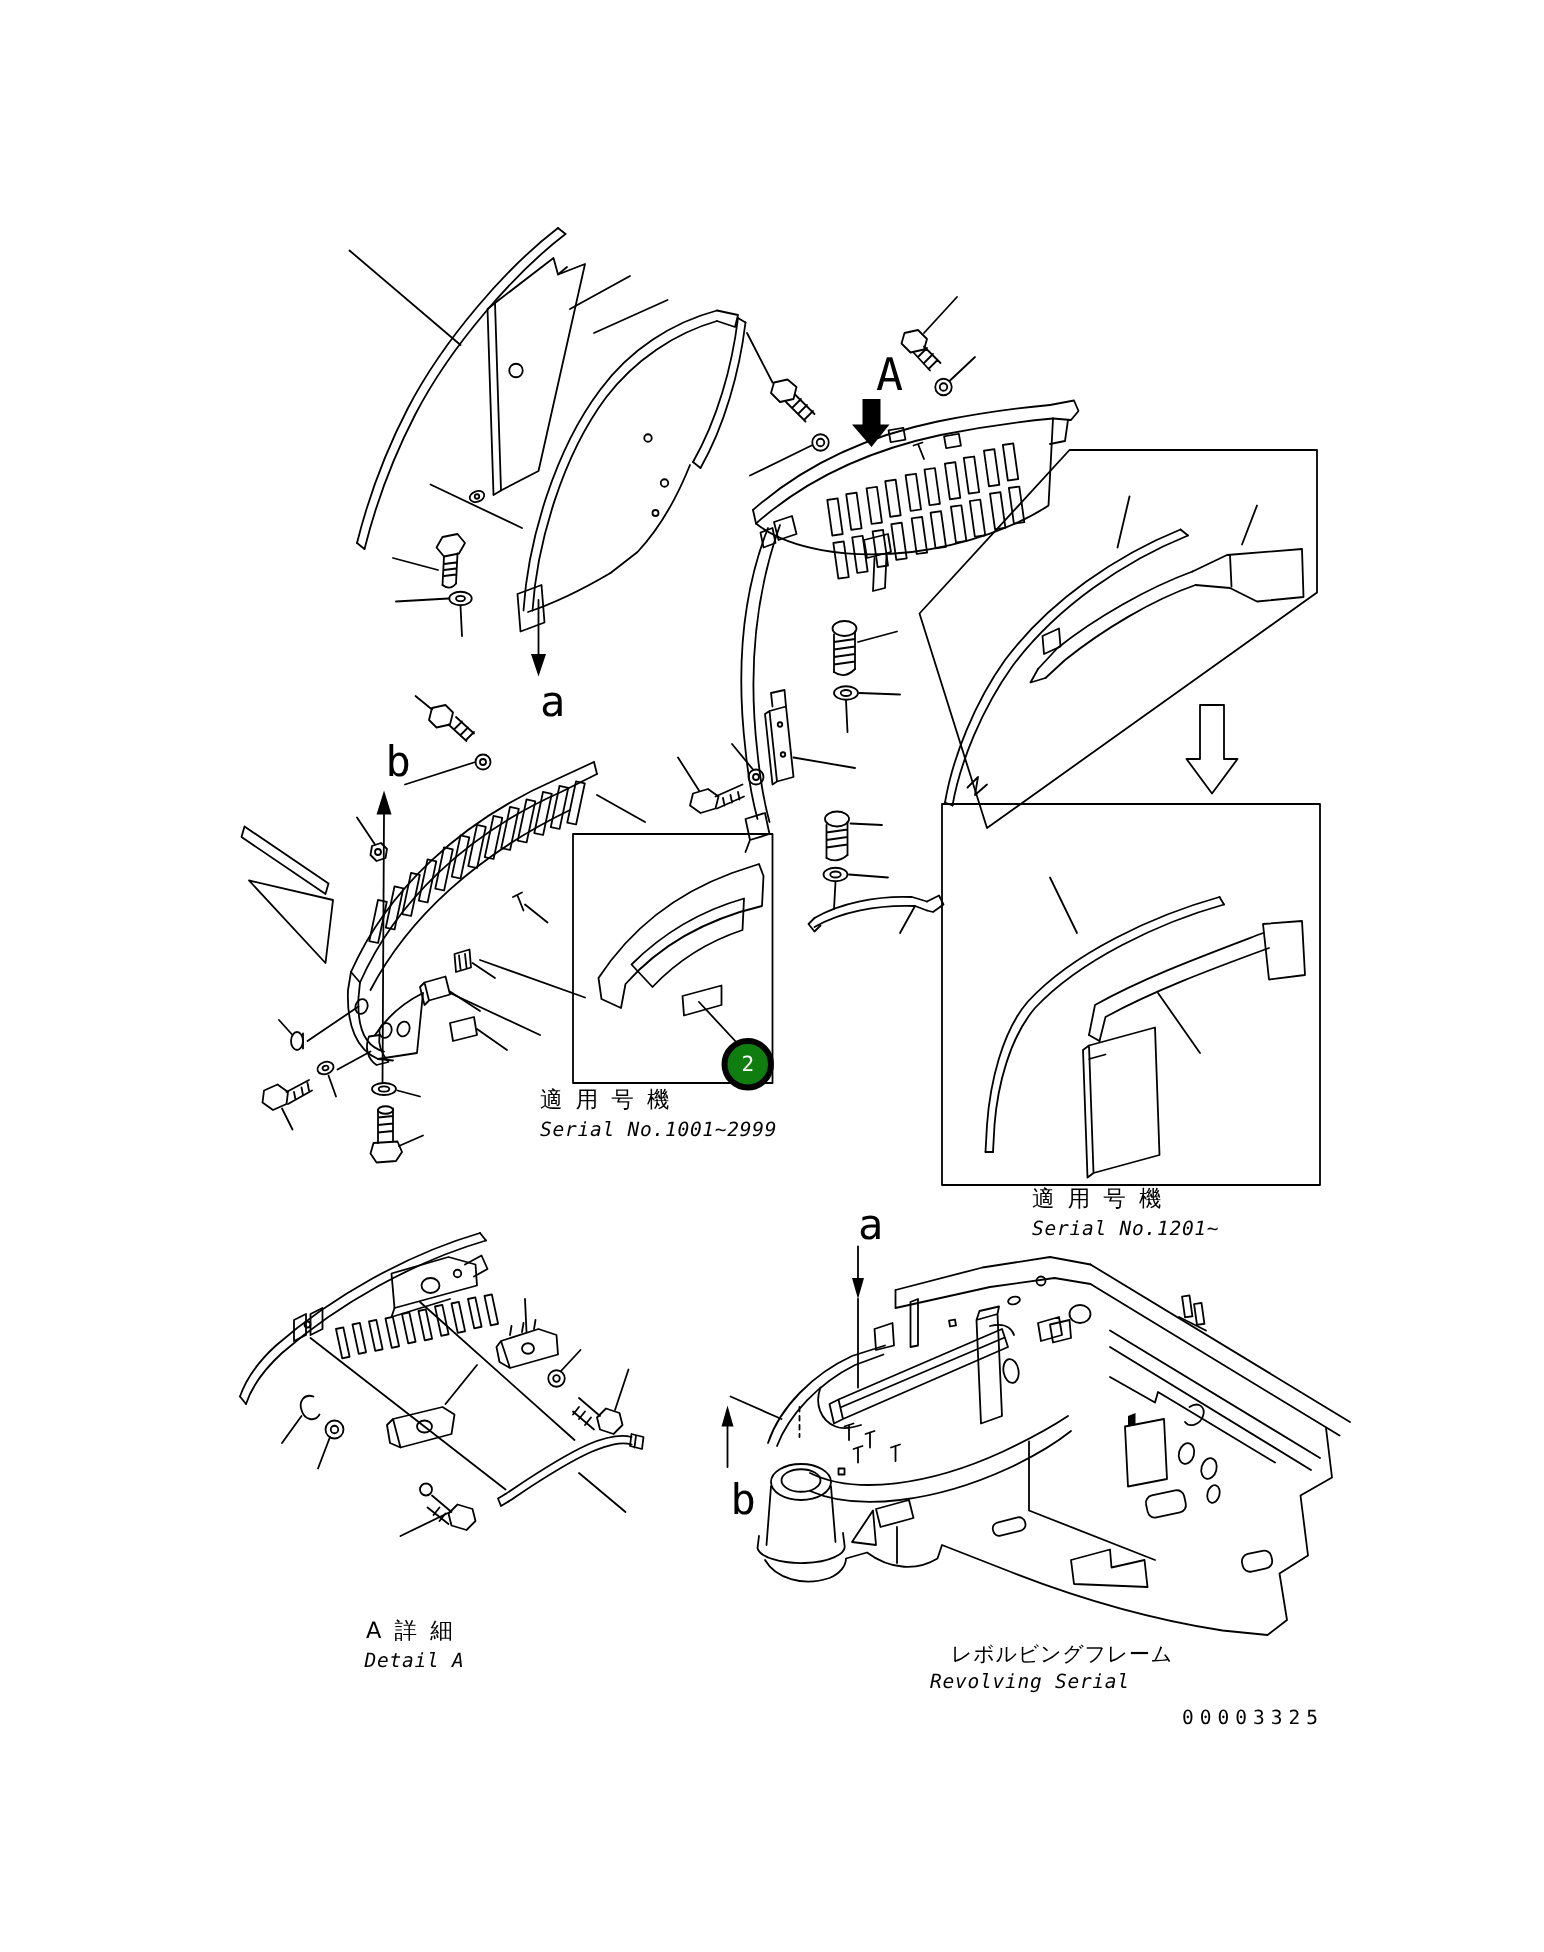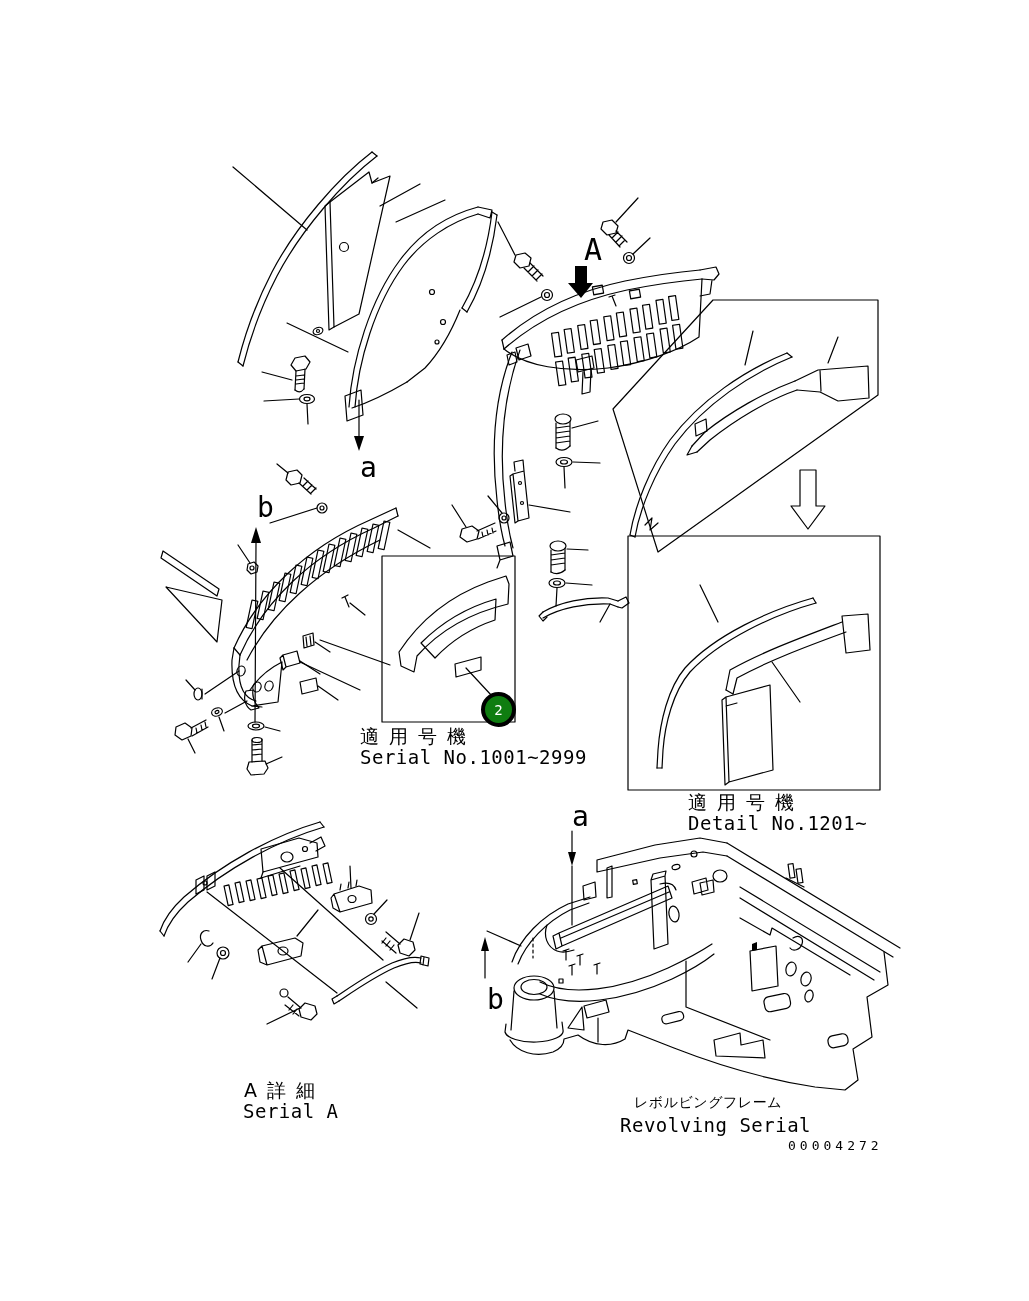--- a/index.html
+++ b/index.html
@@ -4,22 +4,22 @@
 <style>
   html,body{margin:0;padding:0;background:#e8e8e8;}
   .canvas{position:relative;width:1029px;height:1301px;background:#fff;margin:0 auto;overflow:hidden;
           font-family:"DejaVu Sans Mono",monospace;}
   .canvas svg{position:absolute;left:0;top:0;}
   svg *{fill:none;stroke:#000;stroke-width:1.2;stroke-linecap:round;stroke-linejoin:round;}
   svg .s{fill:#000;stroke:none;}
   svg .w{fill:#fff;stroke:#000;}
   svg text{stroke:none;fill:#000;font-family:"DejaVu Sans Mono",monospace;}
   .lbl{position:absolute;white-space:nowrap;color:#000;}
-  .jp{font-family:"DejaVu Sans",sans-serif;font-size:19px;letter-spacing:2px;}
-  .en{font-family:"DejaVu Sans Mono",monospace;font-size:19px;letter-spacing:0.5px;}
+  .jp{font-family:"DejaVu Sans",sans-serif;font-size:15px;letter-spacing:2px;}
+  .en{font-family:"DejaVu Sans Mono",monospace;font-size:13px;letter-spacing:0.5px;font-style:italic;}
   .doc{font-family:"DejaVu Sans Mono",monospace;font-size:13px;letter-spacing:4px;}
   .badge{position:absolute;left:481px;top:692px;width:27px;height:27px;border:4px solid #000;
          border-radius:50%;display:flex;align-items:center;justify-content:center;
          font-size:14px;cursor:pointer;}
 </style>
 </head>
 <body>
 
 <div class="canvas">
 
@@ -427,22 +427,22 @@
 </svg>
 
   <div class="badge" style="background: rgb(15, 125, 16); border-color: rgb(0, 0, 0); color: rgb(255, 255, 255);">
     <span>2</span>
   </div>
 
   <div class="lbl jp" style="left:360px;top:724px;">適 用 号 機</div>
   <div class="lbl en" style="left:360px;top:746px;">Serial No.1001~2999</div>
 
   <div class="lbl jp" style="left:688px;top:790px;">適 用 号 機</div>
-  <div class="lbl en" style="left:688px;top:812px;">Detail No.1201~</div>
+  <div class="lbl en" style="left:688px;top:812px;">Serial No.1201~</div>
 
   <div class="lbl jp" style="left:244px;top:1078px;">A 詳 細</div>
-  <div class="lbl en" style="left:243px;top:1100px;">Serial A</div>
+  <div class="lbl en" style="left:243px;top:1100px;">Detail A</div>
 
   <div class="lbl jp" style="left:634px;top:1094px;font-size:14px;letter-spacing:0.5px;">レボルビングフレーム</div>
   <div class="lbl en" style="left:620px;top:1114px;">Revolving Serial</div>
 
-  <div class="lbl doc" style="left:788px;top:1138px;">00004272</div>
+  <div class="lbl doc" style="left:788px;top:1138px;">00003325</div>
 </div>
 
 </body></html>

